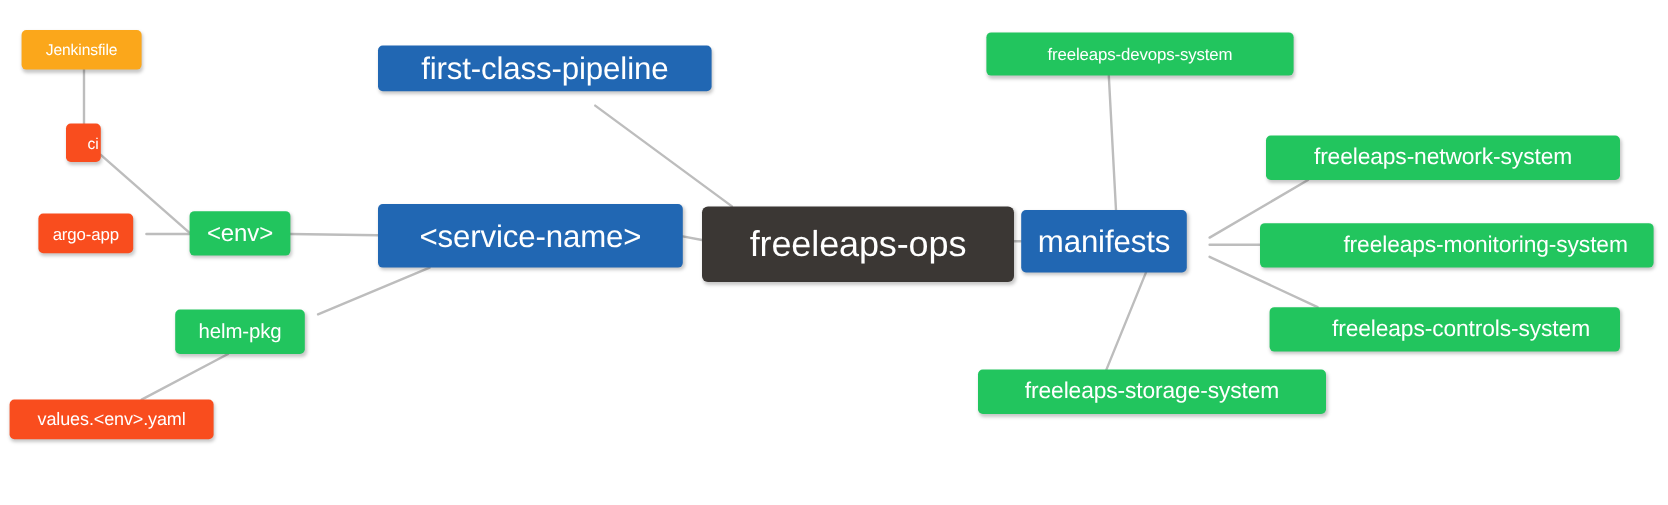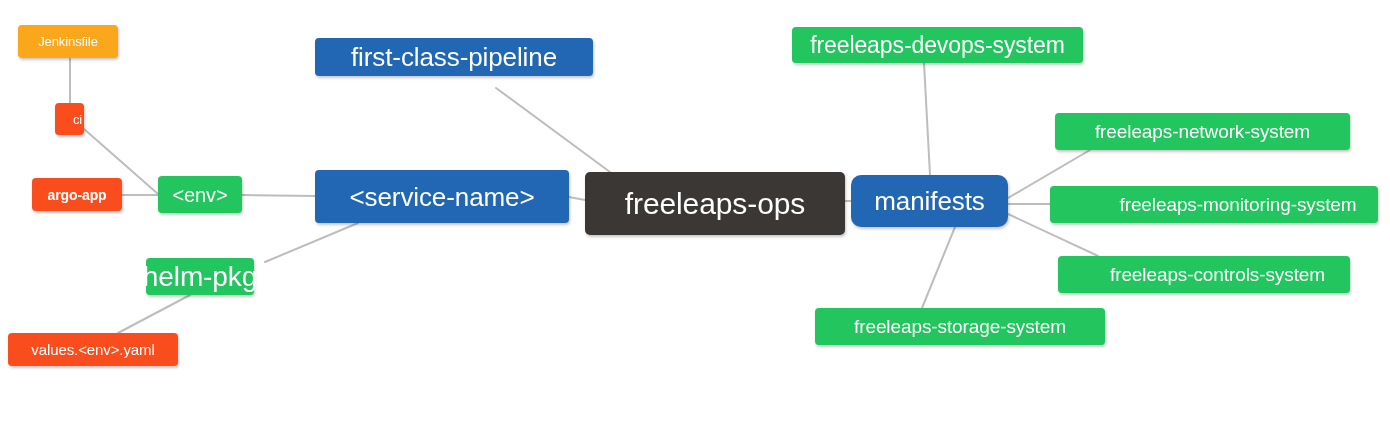--- a/index.html
+++ b/index.html
@@ -70,45 +70,45 @@
       <line x1="1008" y1="214" x2="1098" y2="256" stroke="#bdbdbd" stroke-width="2" stroke-linecap="round"></line>
       <line x1="955" y1="227" x2="922" y2="308" stroke="#bdbdbd" stroke-width="2" stroke-linecap="round"></line>
     </svg>
   <div id="nodes-layer">
       <div class="node" style="left: 18px; top: 25px; width: 100px; height: 33px; background: rgb(251, 167, 27); font-size: 13px;">
         <span class="node-label">Jenkinsfile</span>
       </div>
       <div class="node" style="left: 55px; top: 103px; width: 29px; height: 32px; background: rgb(249, 77, 30); font-size: 13px; padding-left: 16px;">
         <span class="node-label">ci</span>
       </div>
-      <div class="node" style="left: 32px; top: 178px; width: 90px; height: 33px; background: rgb(249, 77, 30); font-size: 14px; font-weight: bold;">
+      <div class="node" style="left: 32px; top: 178px; width: 79px; height: 33px; background: rgb(249, 77, 30); font-size: 14px;">
         <span class="node-label">argo-app</span>
       </div>
       <div class="node" style="left: 158px; top: 176px; width: 84px; height: 37px; background: rgb(34, 197, 94); font-size: 20px;">
         <span class="node-label">&lt;env&gt;</span>
       </div>
-      <div class="node" style="left: 146px; top: 258px; width: 108px; height: 37px; background: rgb(34, 197, 94); font-size: 28px;">
+      <div class="node" style="left: 146px; top: 258px; width: 108px; height: 37px; background: rgb(34, 197, 94); font-size: 17px;">
         <span class="node-label">helm-pkg</span>
       </div>
       <div class="node" style="left: 8px; top: 333px; width: 170px; height: 33px; background: rgb(249, 77, 30); font-size: 15px;">
         <span class="node-label">values.&lt;env&gt;.yaml</span>
       </div>
       <div class="node" style="left: 315px; top: 38px; width: 278px; height: 38px; background: rgb(33, 103, 179); font-size: 26px;">
         <span class="node-label">first-class-pipeline</span>
       </div>
       <div class="node" style="left: 315px; top: 170px; width: 254px; height: 53px; background: rgb(33, 103, 179); font-size: 26px;">
         <span class="node-label">&lt;service-name&gt;</span>
       </div>
       <div class="node root" style="left: 585px; top: 172px; width: 260px; height: 63px; background: rgb(59, 55, 52); font-size: 30px;">
         <span class="node-label">freeleaps-ops</span>
       </div>
-      <div class="node" style="left: 851px; top: 175px; width: 157px; height: 52px; background: rgb(33, 103, 179); font-size: 26px; border-radius: 10px;">
+      <div class="node" style="left: 851px; top: 175px; width: 138px; height: 52px; background: rgb(33, 103, 179); font-size: 26px;">
         <span class="node-label">manifests</span>
       </div>
-      <div class="node" style="left: 792px; top: 27px; width: 291px; height: 36px; background: rgb(34, 197, 94); font-size: 23px;">
+      <div class="node" style="left: 822px; top: 27px; width: 256px; height: 36px; background: rgb(34, 197, 94); font-size: 14px;">
         <span class="node-label">freeleaps-devops-system</span>
       </div>
       <div class="node" style="left: 1055px; top: 113px; width: 295px; height: 37px; background: rgb(34, 197, 94); font-size: 19px;">
         <span class="node-label">freeleaps-network-system</span>
       </div>
       <div class="node" style="left: 1050px; top: 186px; width: 328px; height: 37px; background: rgb(34, 197, 94); font-size: 19px; padding-left: 48px;">
         <span class="node-label">freeleaps-monitoring-system</span>
       </div>
       <div class="node" style="left: 1058px; top: 256px; width: 292px; height: 37px; background: rgb(34, 197, 94); font-size: 19px; padding-left: 27px;">
         <span class="node-label">freeleaps-controls-system</span>

